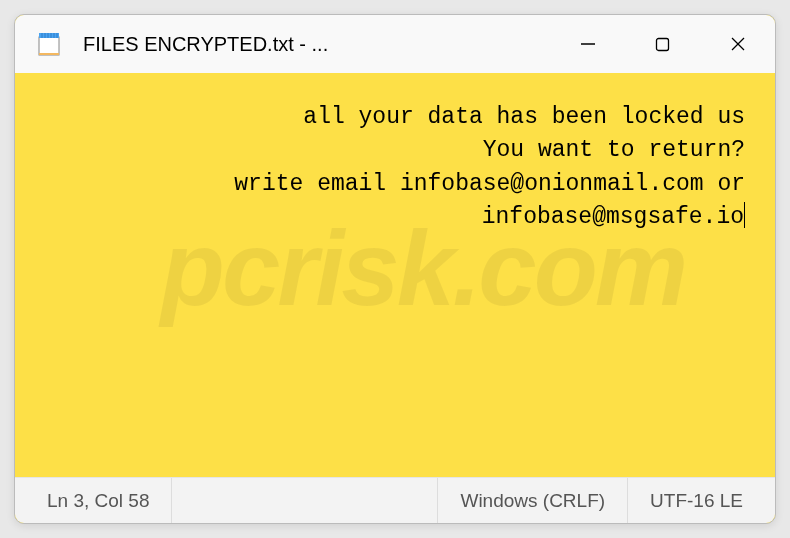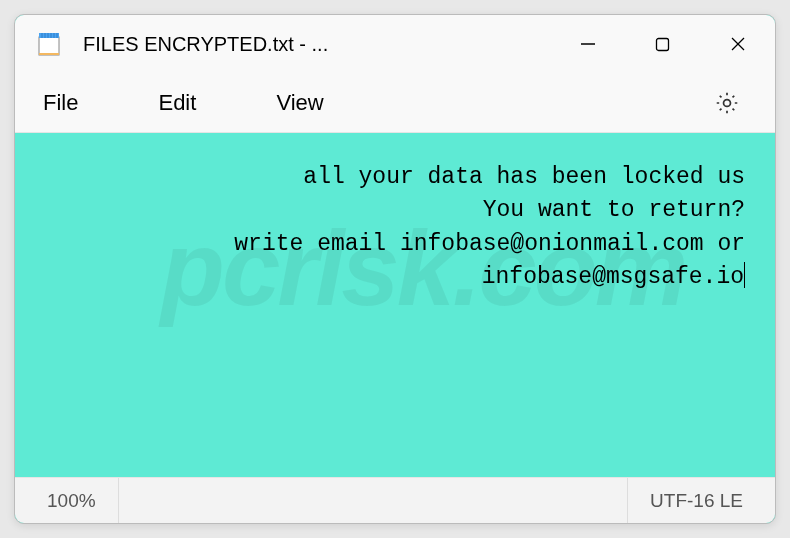--- a/index.html
+++ b/index.html
@@ -13,21 +13,21 @@
       background: #e8e8e8;
       display: flex;
       align-items: center;
       justify-content: center;
       font-family: "Segoe UI", Arial, sans-serif;
       position: relative;
     }
     .window {
       width: 762px;
       height: 510px;
-      background: #5eead4;
+      background: #fde047;
       border: 1px solid #bbb;
       border-radius: 10px;
       display: flex;
       flex-direction: column;
       overflow: hidden;
       position: relative;
       box-shadow: 0 2px 8px rgba(0,0,0,0.1);
     }
     .titlebar {
       height: 58px;
@@ -187,38 +187,27 @@
       </button>
       <button class="win-btn close">
         <svg width="16" height="16" viewBox="0 0 16 16">
           <line x1="2" y1="2" x2="14" y2="14" stroke="#000" stroke-width="1.3"></line>
           <line x1="14" y1="2" x2="2" y2="14" stroke="#000" stroke-width="1.3"></line>
         </svg>
       </button>
     </div>
   </div>
 
-  <div class="menubar">
-    <div class="menu-item">File</div>
-    <div class="menu-item">Edit</div>
-    <div class="menu-item">View</div>
-    <div class="menu-spacer"></div>
-    <div class="gear-btn">
-      <svg width="26" height="26" viewBox="0 0 24 24" fill="none" stroke="#333" stroke-width="1.6">
-        <circle cx="12" cy="12" r="3.2"></circle>
-        <path d="M12 2.5v2.3M12 19.2v2.3M21.5 12h-2.3M4.8 12H2.5M18.7 5.3l-1.6 1.6M6.9 17.1l-1.6 1.6M18.7 18.7l-1.6-1.6M6.9 6.9L5.3 5.3"></path>
-      </svg>
-    </div>
-  </div>
 
   <div class="content"><span>all your data has been locked us</span>
 <span>You want to return?</span>
 <span>write email infobase@onionmail.com or infobase@msgsafe.io</span><span class="caret"></span></div>
 
   <div class="statusbar">
-    <div class="status-item">100%</div>
+    <div class="status-item">Ln 3, Col 58</div>
     <div class="status-spacer"></div>
+    <div class="status-item">Windows (CRLF)</div>
     <div class="status-item">UTF-16 LE</div>
   </div>
 
 </div>
 
 <div class="watermark">pcrisk.com</div>
 
 </body></html>

